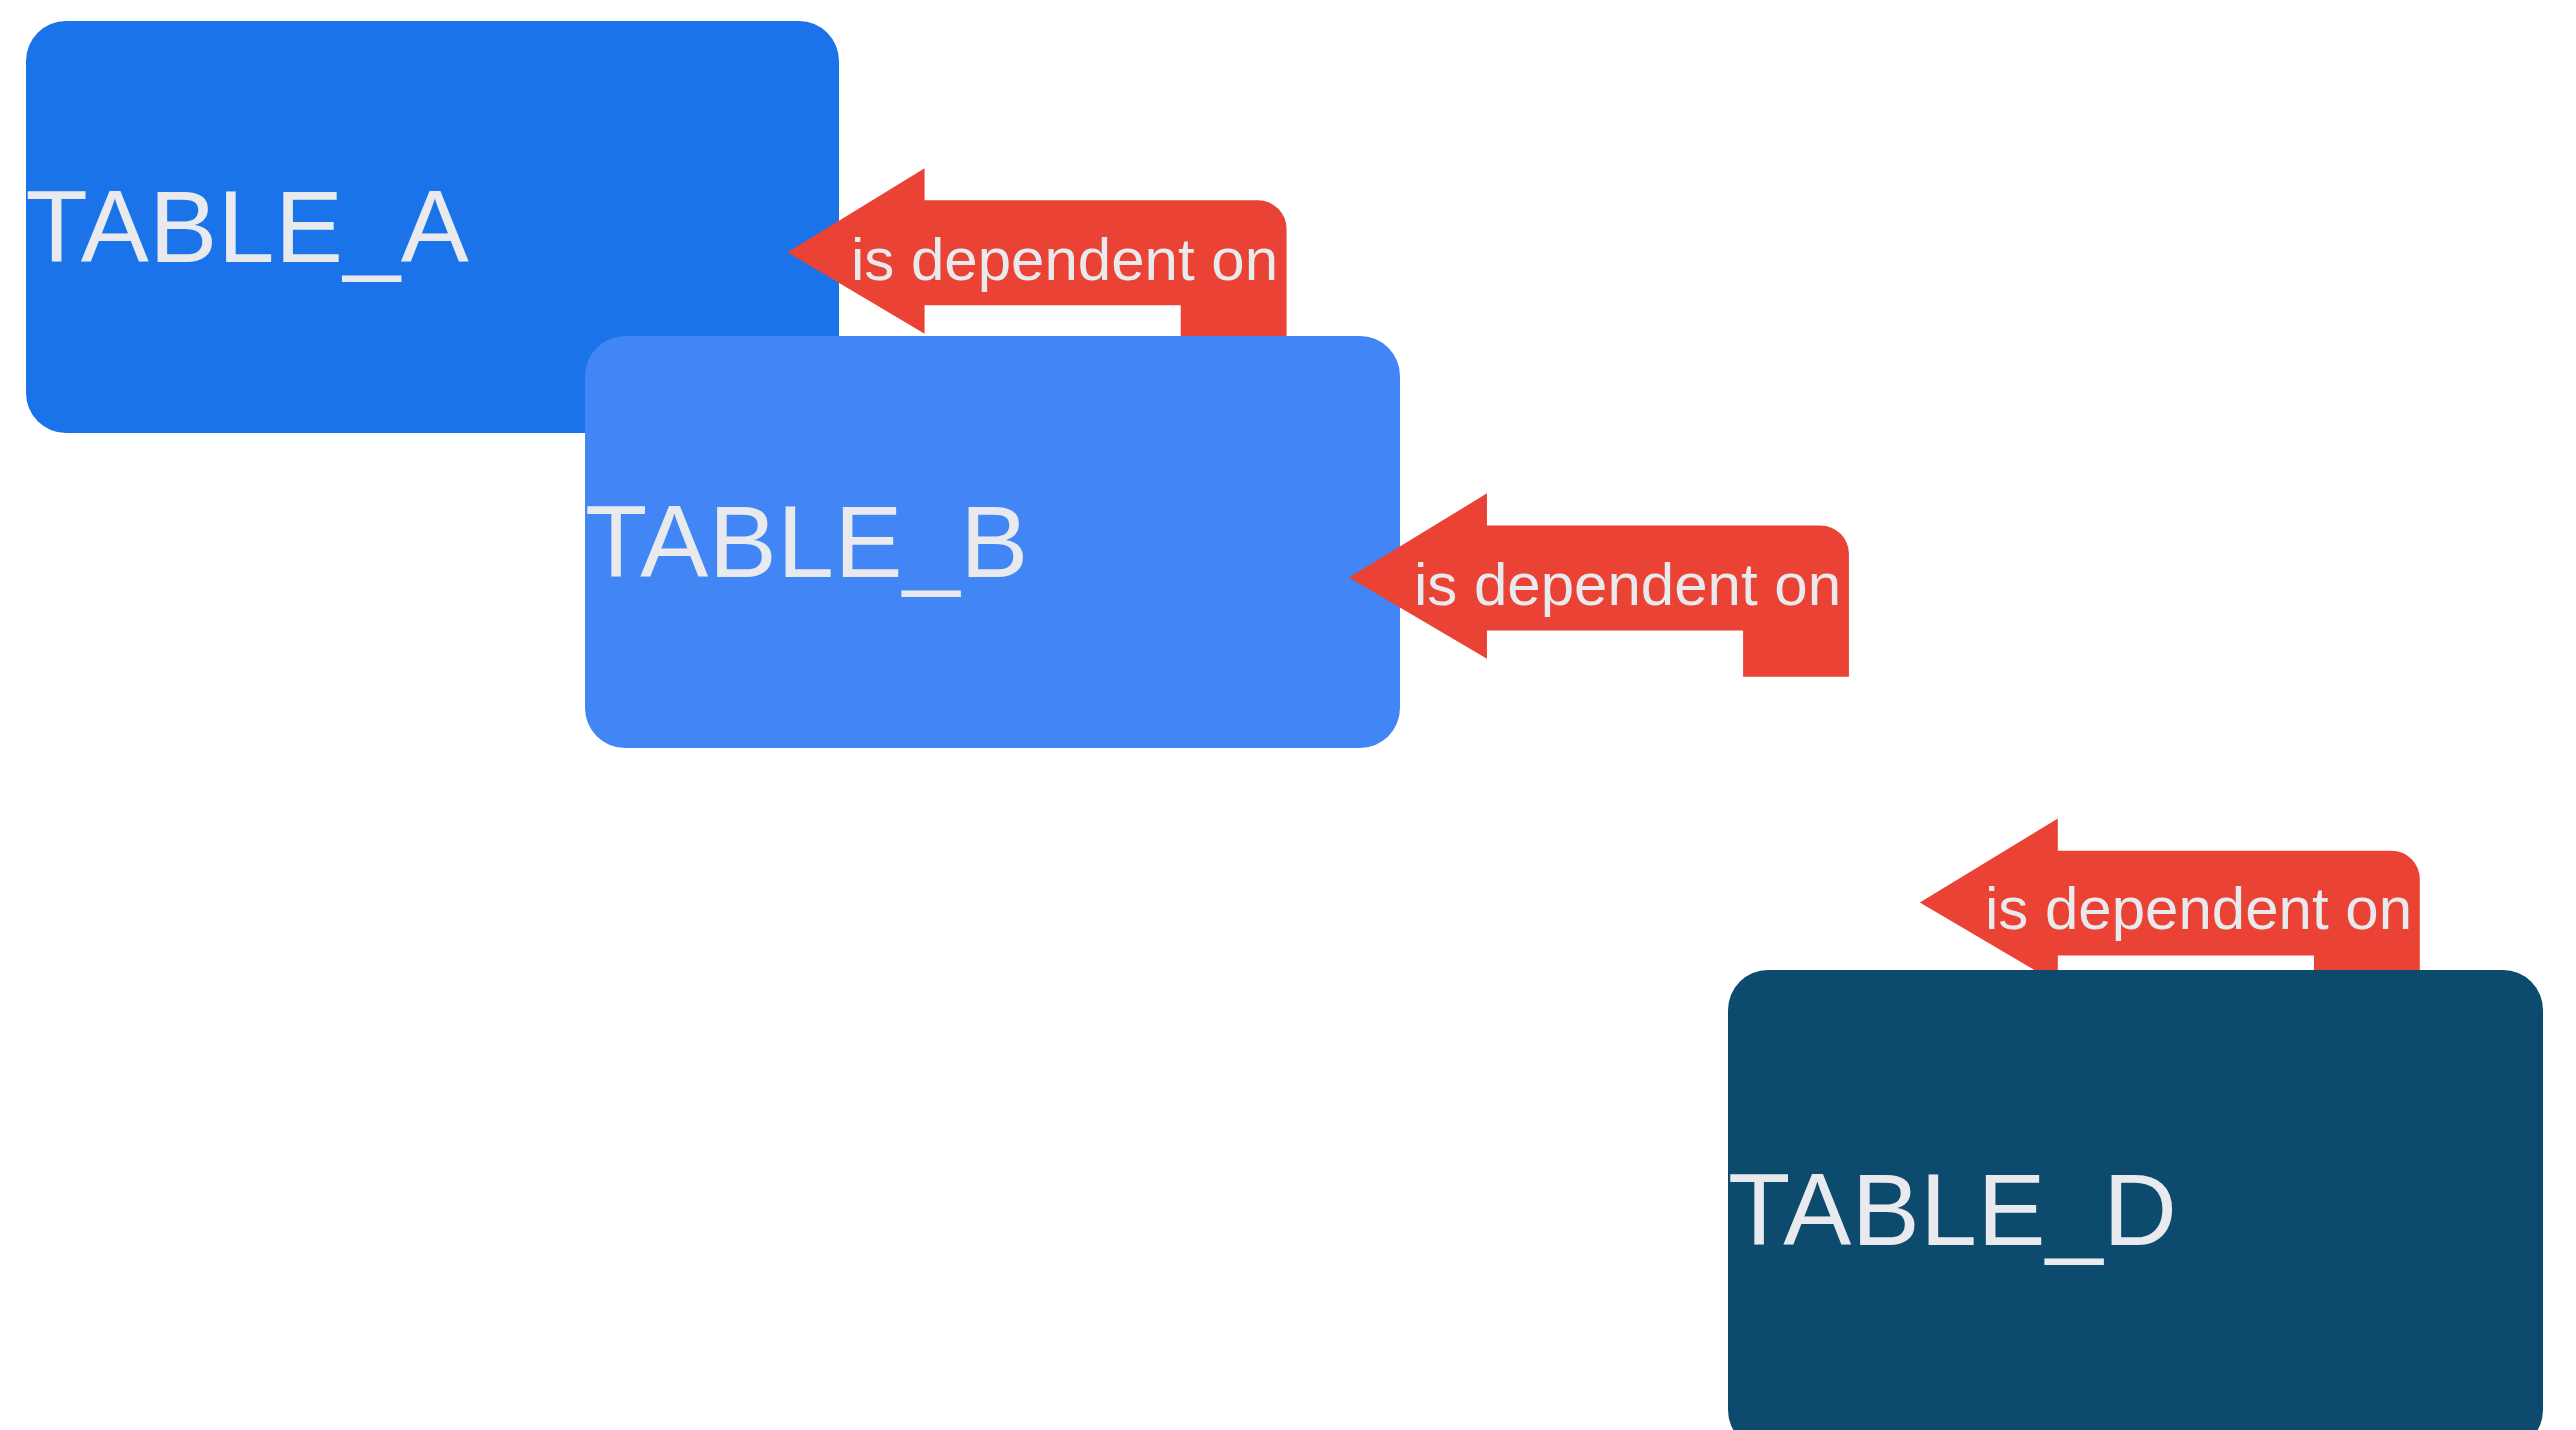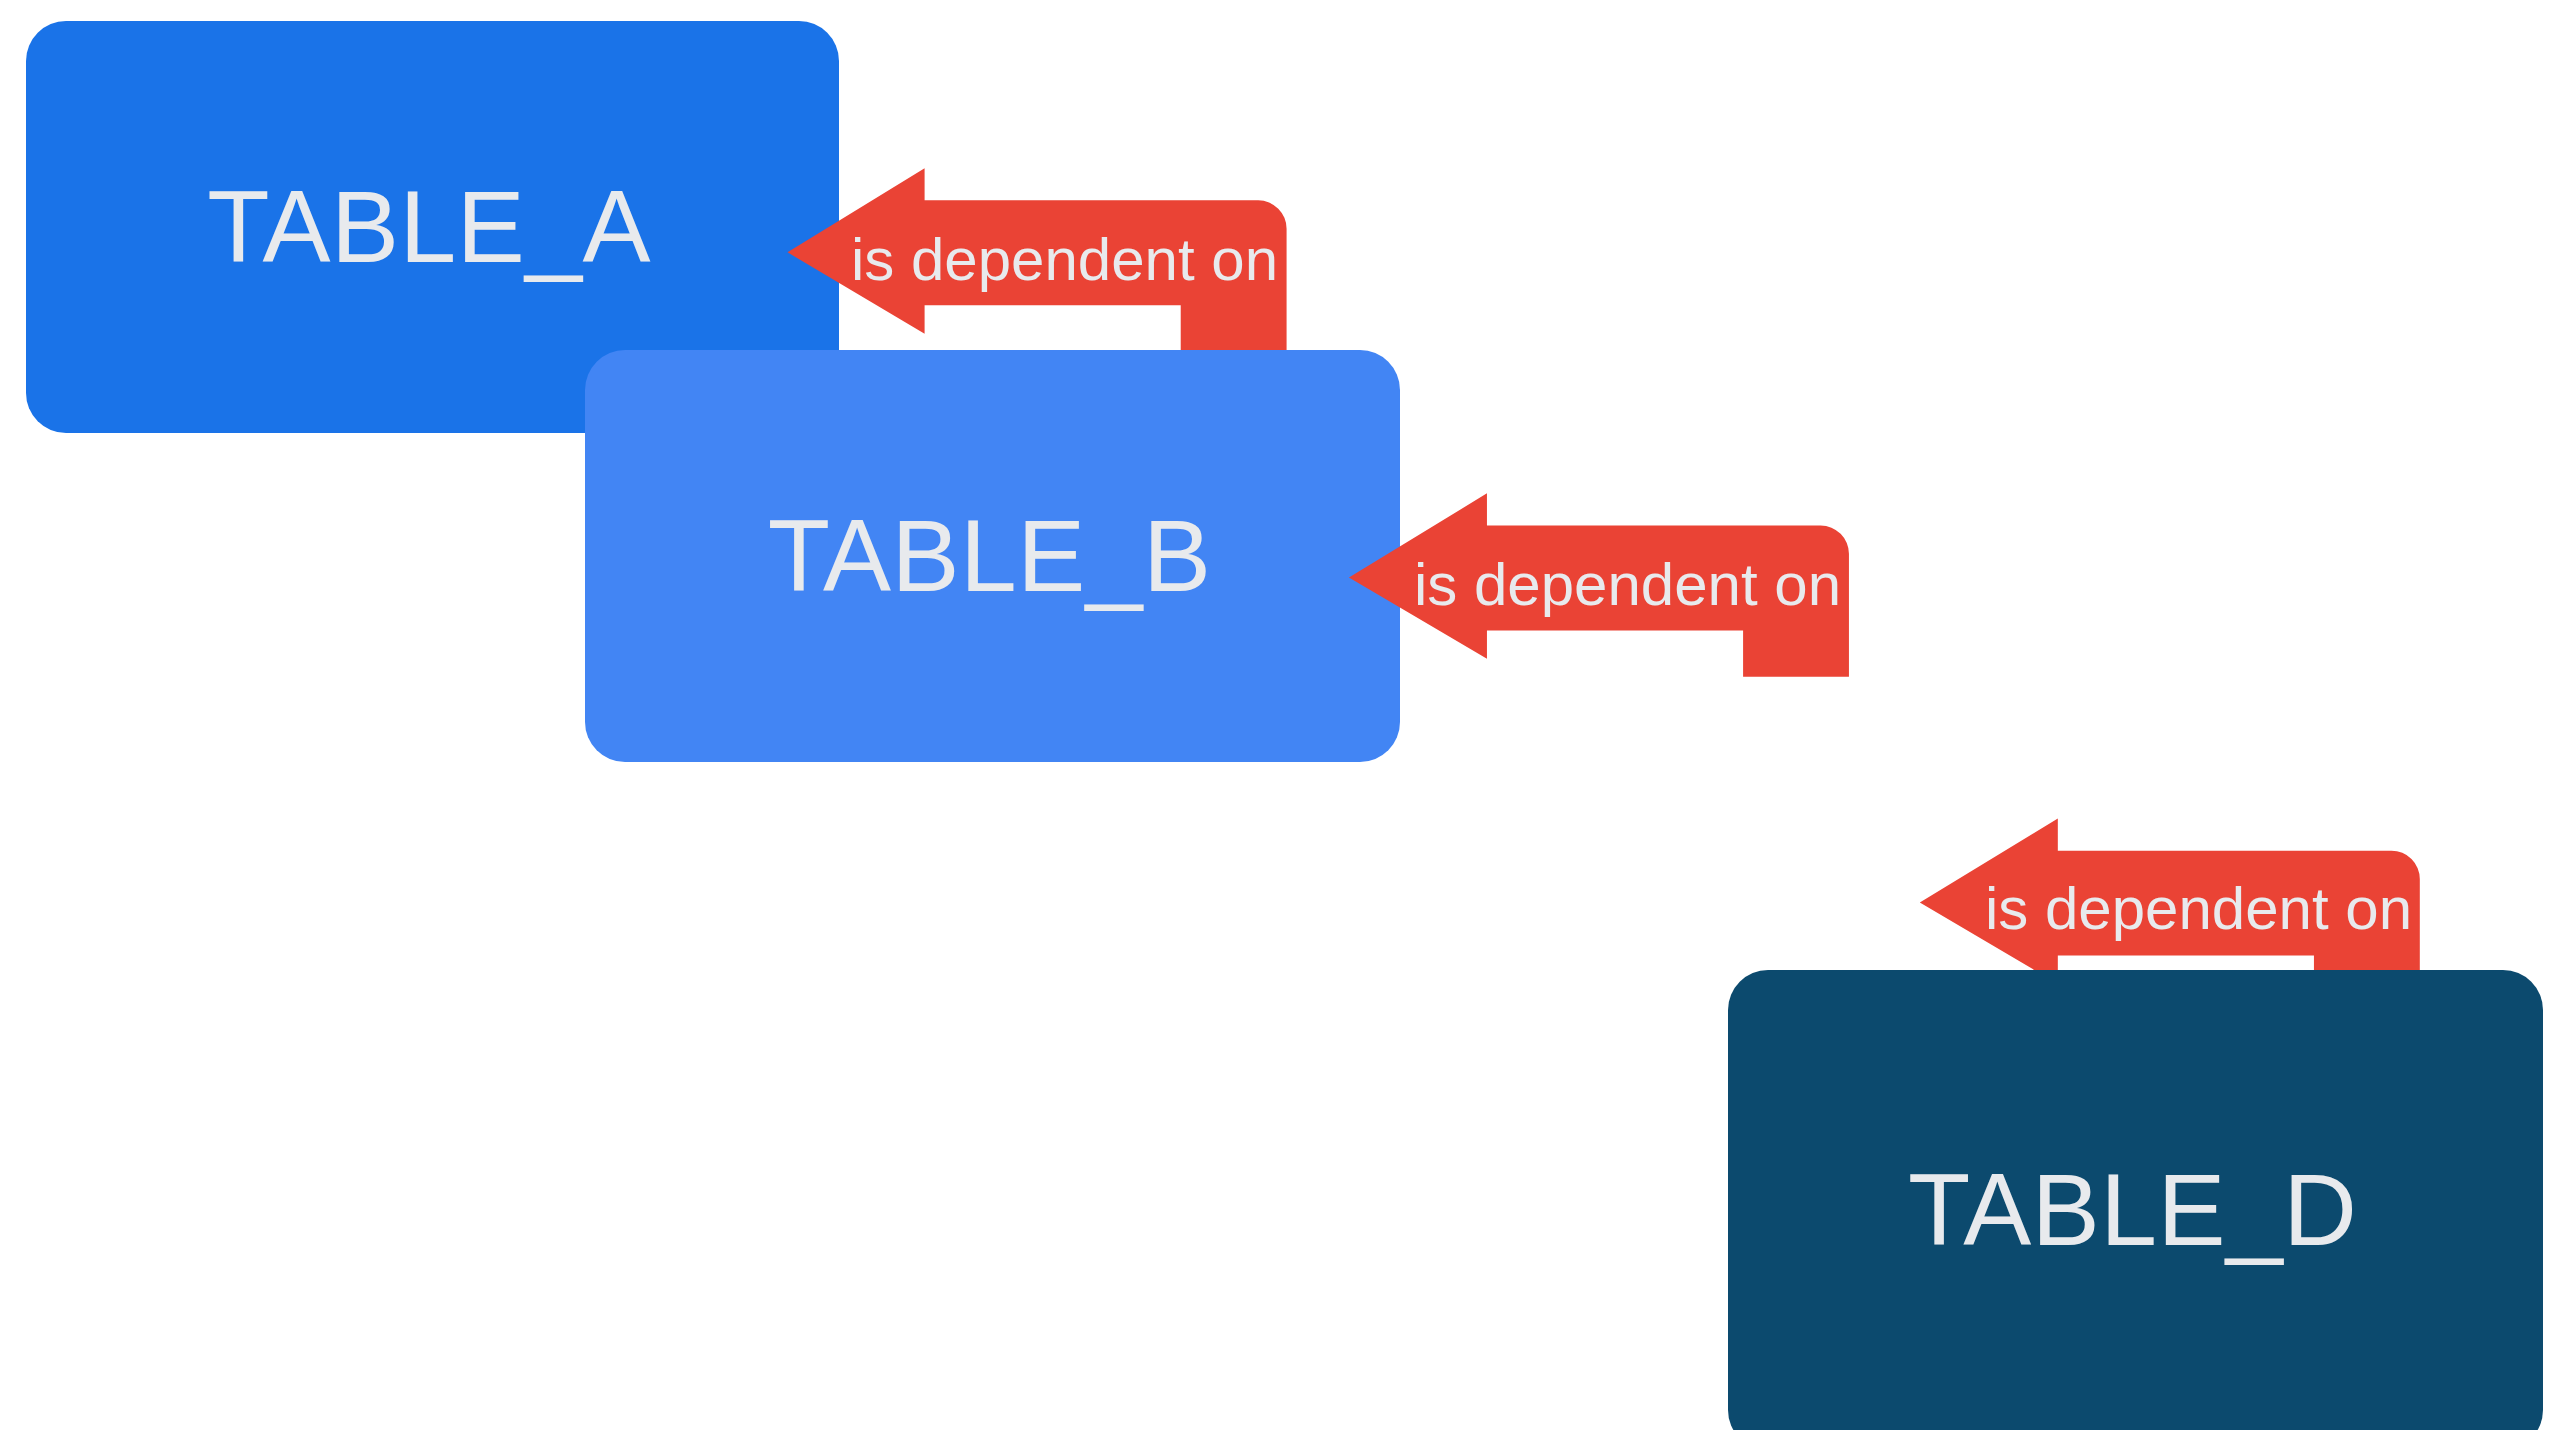--- a/index.html
+++ b/index.html
@@ -13,21 +13,21 @@
     height: 1430px;
     background: #ffffff;
     overflow: hidden;
     font-family: "Liberation Sans", sans-serif;
   }
   .node-box {
     position: absolute;
     border-radius: 40px;
     display: flex;
     align-items: center;
-    justify-content: center;
+    justify-content: flex-start;
     box-sizing: border-box;
   }
   .node-label {
     color: #e8eaed;
     font-family: "Liberation Sans", sans-serif;
     font-size: 102px;
     font-weight: 400;
     letter-spacing: 0.5px;
     line-height: 1;
     white-space: nowrap;
@@ -78,21 +78,21 @@
              L 978 323
              L 978 353
              Z" fill="#ea4335"></path>
   </svg>
   <div class="edge-label z-arrow-1" style="left:851px; top:230px;">is dependent on</div>
 
   <div class="node-box z-box-a" style="left:25.5px; top:21px; width:813px; height:412px; background:#1a73e8;">
     <span class="node-label">TABLE_A</span>
   </div>
 
-  <div class="node-box z-box-b" style="left:585px; top:350px; width:815px; height:412px; background:#4285f4;">
+  <div class="node-box z-box-b" style="left:585px; top:336px; width:815px; height:412px; background:#4285f4;">
     <span class="node-label">TABLE_B</span>
   </div>
 
   <svg class="edge-layer z-arrow-2" viewBox="0 0 2725 1513" xmlns="http://www.w3.org/2000/svg">
     <path d="M 1427 611
              L 1573 522
              L 1573 556
              L 1926 556
              A 30 30 0 0 1 1956 586
              L 1956 716

